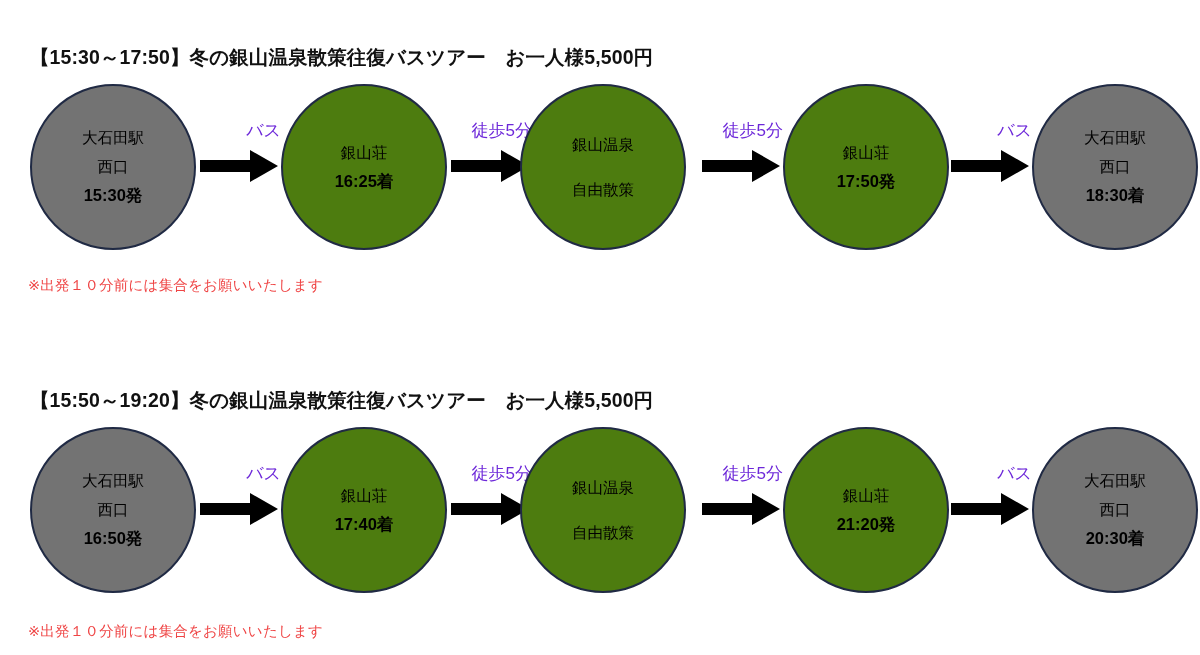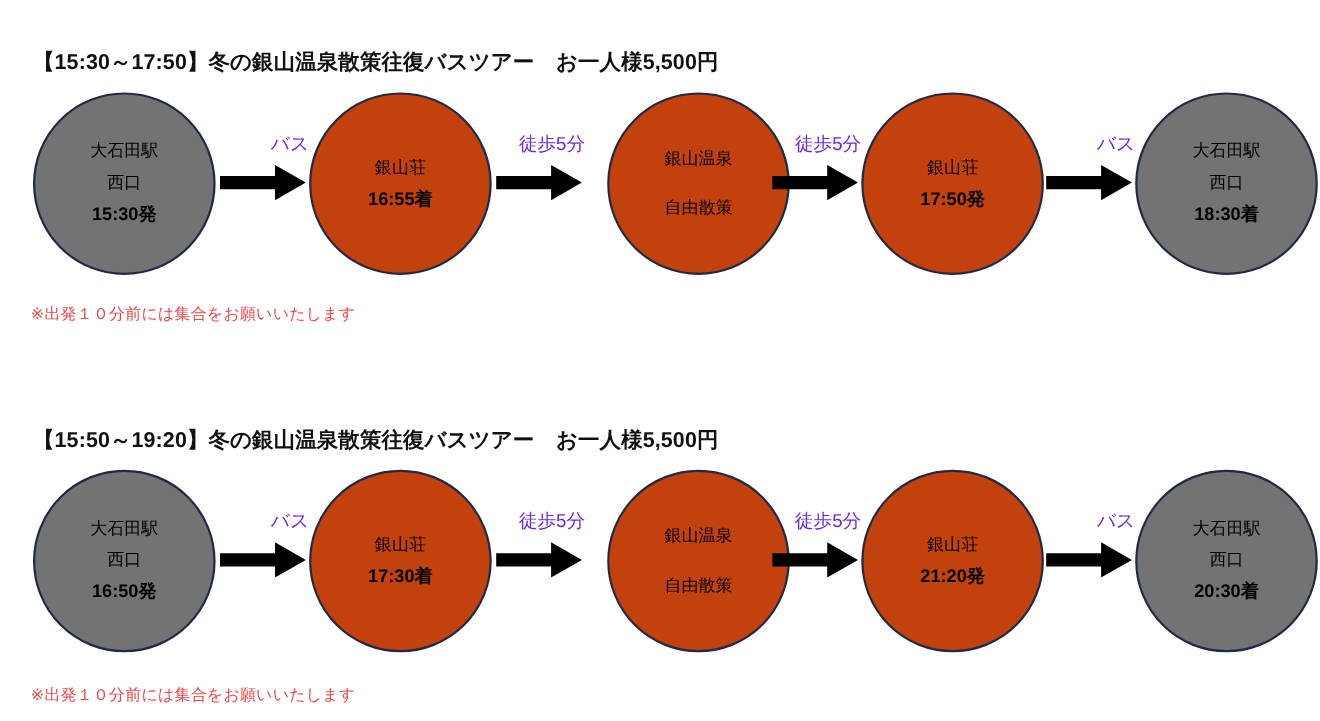--- a/index.html
+++ b/index.html
@@ -59,38 +59,38 @@
     border-radius: 50%;
     border: 2.5px solid #202a44;
     box-sizing: border-box;
     display: flex;
     flex-direction: column;
     align-items: center;
     justify-content: center;
     text-align: center;
   }
   .node.fill-peach  { background: #737373; }
-  .node.fill-purple { background: #c2410c; }
+  .node.fill-purple { background: #4d7c0f; }
 
   .node .line {
     font-size: 15.5px;
     line-height: 1.0;
     white-space: nowrap;
     color: #000000;
   }
   .node .line.gap-top { margin-top: 13px; }
   .node .line.strong {
     font-weight: bold;
     font-size: 16.5px;
   }
 
   
   .pos-0 { left: 30px; }
   .pos-1 { left: 281px; }
-  .pos-2 { left: 552px; gap: 17px; }
+  .pos-2 { left: 520px; gap: 17px; }
   .pos-3 { left: 783px; }
   .pos-4 { left: 1032px; }
 
   .connector {
     position: absolute;
     top: 0;
     height: 166px;
     width: 85px;
   }
   .con-0 { left: 196px; }
@@ -150,21 +150,21 @@
         <span class="con-label">バス</span>
         <span class="arrow">
           <svg width="78" height="32" viewBox="0 0 78 32" xmlns="http://www.w3.org/2000/svg">
             <polygon points="0,10 50,10 50,0 78,16 50,32 50,22 0,22" fill="#000000"></polygon>
           </svg>
         </span>
       </div>
 
       <div class="node fill-purple pos-1">
         <span class="line">銀山荘</span>
-        <span class="line gap-top strong">16:55着</span>
+        <span class="line gap-top strong">16:25着</span>
       </div>
 
       <div class="connector con-1">
         <span class="con-label">徒歩5分</span>
         <span class="arrow">
           <svg width="78" height="32" viewBox="0 0 78 32" xmlns="http://www.w3.org/2000/svg">
             <polygon points="0,10 50,10 50,0 78,16 50,32 50,22 0,22" fill="#000000"></polygon>
           </svg>
         </span>
       </div>
@@ -223,21 +223,21 @@
         <span class="con-label">バス</span>
         <span class="arrow">
           <svg width="78" height="32" viewBox="0 0 78 32" xmlns="http://www.w3.org/2000/svg">
             <polygon points="0,10 50,10 50,0 78,16 50,32 50,22 0,22" fill="#000000"></polygon>
           </svg>
         </span>
       </div>
 
       <div class="node fill-purple pos-1">
         <span class="line">銀山荘</span>
-        <span class="line gap-top strong">17:30着</span>
+        <span class="line gap-top strong">17:40着</span>
       </div>
 
       <div class="connector con-1">
         <span class="con-label">徒歩5分</span>
         <span class="arrow">
           <svg width="78" height="32" viewBox="0 0 78 32" xmlns="http://www.w3.org/2000/svg">
             <polygon points="0,10 50,10 50,0 78,16 50,32 50,22 0,22" fill="#000000"></polygon>
           </svg>
         </span>
       </div>

